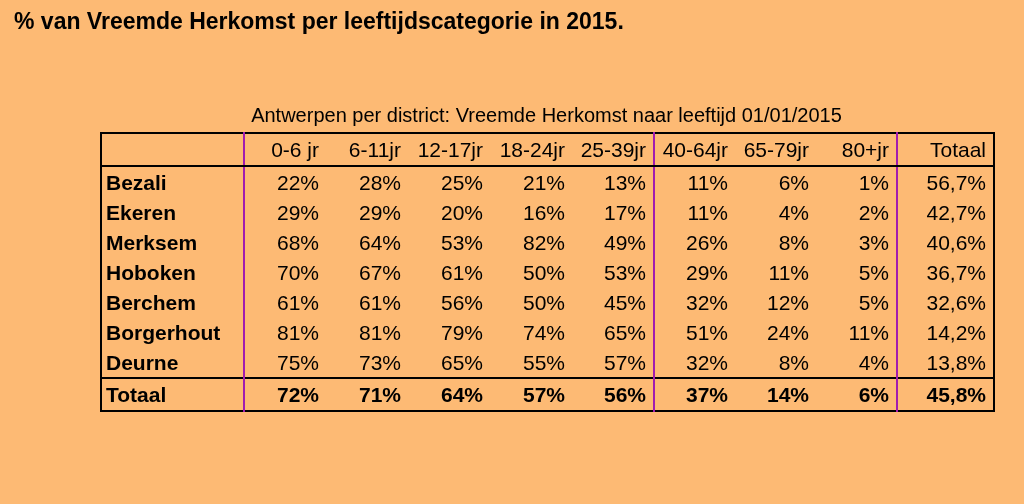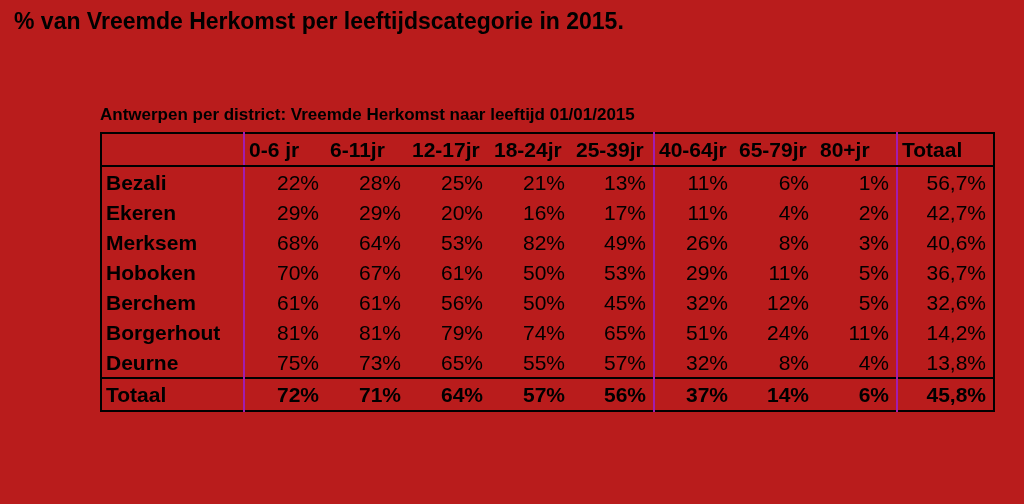--- a/index.html
+++ b/index.html
@@ -4,64 +4,65 @@
 <style>
   html, body {
     margin: 0;
     padding: 0;
     background: #ffffff;
   }
   .page {
     position: relative;
     width: 1024px;
     height: 504px;
-    background: #b91c1c;
+    background: #fdba74;
     font-family: "Liberation Sans", sans-serif;
     color: #000000;
     overflow: hidden;
   }
   .page-title {
     position: absolute;
     left: 14px;
     top: 8px;
     margin: 0;
     font-size: 23px;
     font-weight: bold;
     white-space: nowrap;
   }
   .table-wrap {
     position: absolute;
     left: 100px;
     top: 102px;
     width: 893px;
   }
   .table-title {
-    font-size: 17px;
-    font-weight: bold;
+    text-align: center;
+    font-size: 20px;
+    font-weight: normal;
     line-height: 26px;
     margin-bottom: 4px;
     white-space: nowrap;
   }
   table.data-table {
     border-collapse: collapse;
     table-layout: fixed;
     width: 893px;
     border: 2px solid #000000;
   }
   .data-table th, .data-table td {
     font-size: 21px;
     padding: 0 7px 0 4px;
     white-space: nowrap;
     overflow: visible;
     line-height: 1;
   }
   .data-table thead th {
     height: 31px;
-    text-align: left;
-    font-weight: bold;
+    text-align: right;
+    font-weight: normal;
     border-bottom: 2px solid #000000;
   }
   .data-table tbody td {
     height: 30px;
     text-align: right;
     font-weight: normal;
   }
   .data-table tbody td.c0 {
     text-align: left;
     font-weight: bold;

